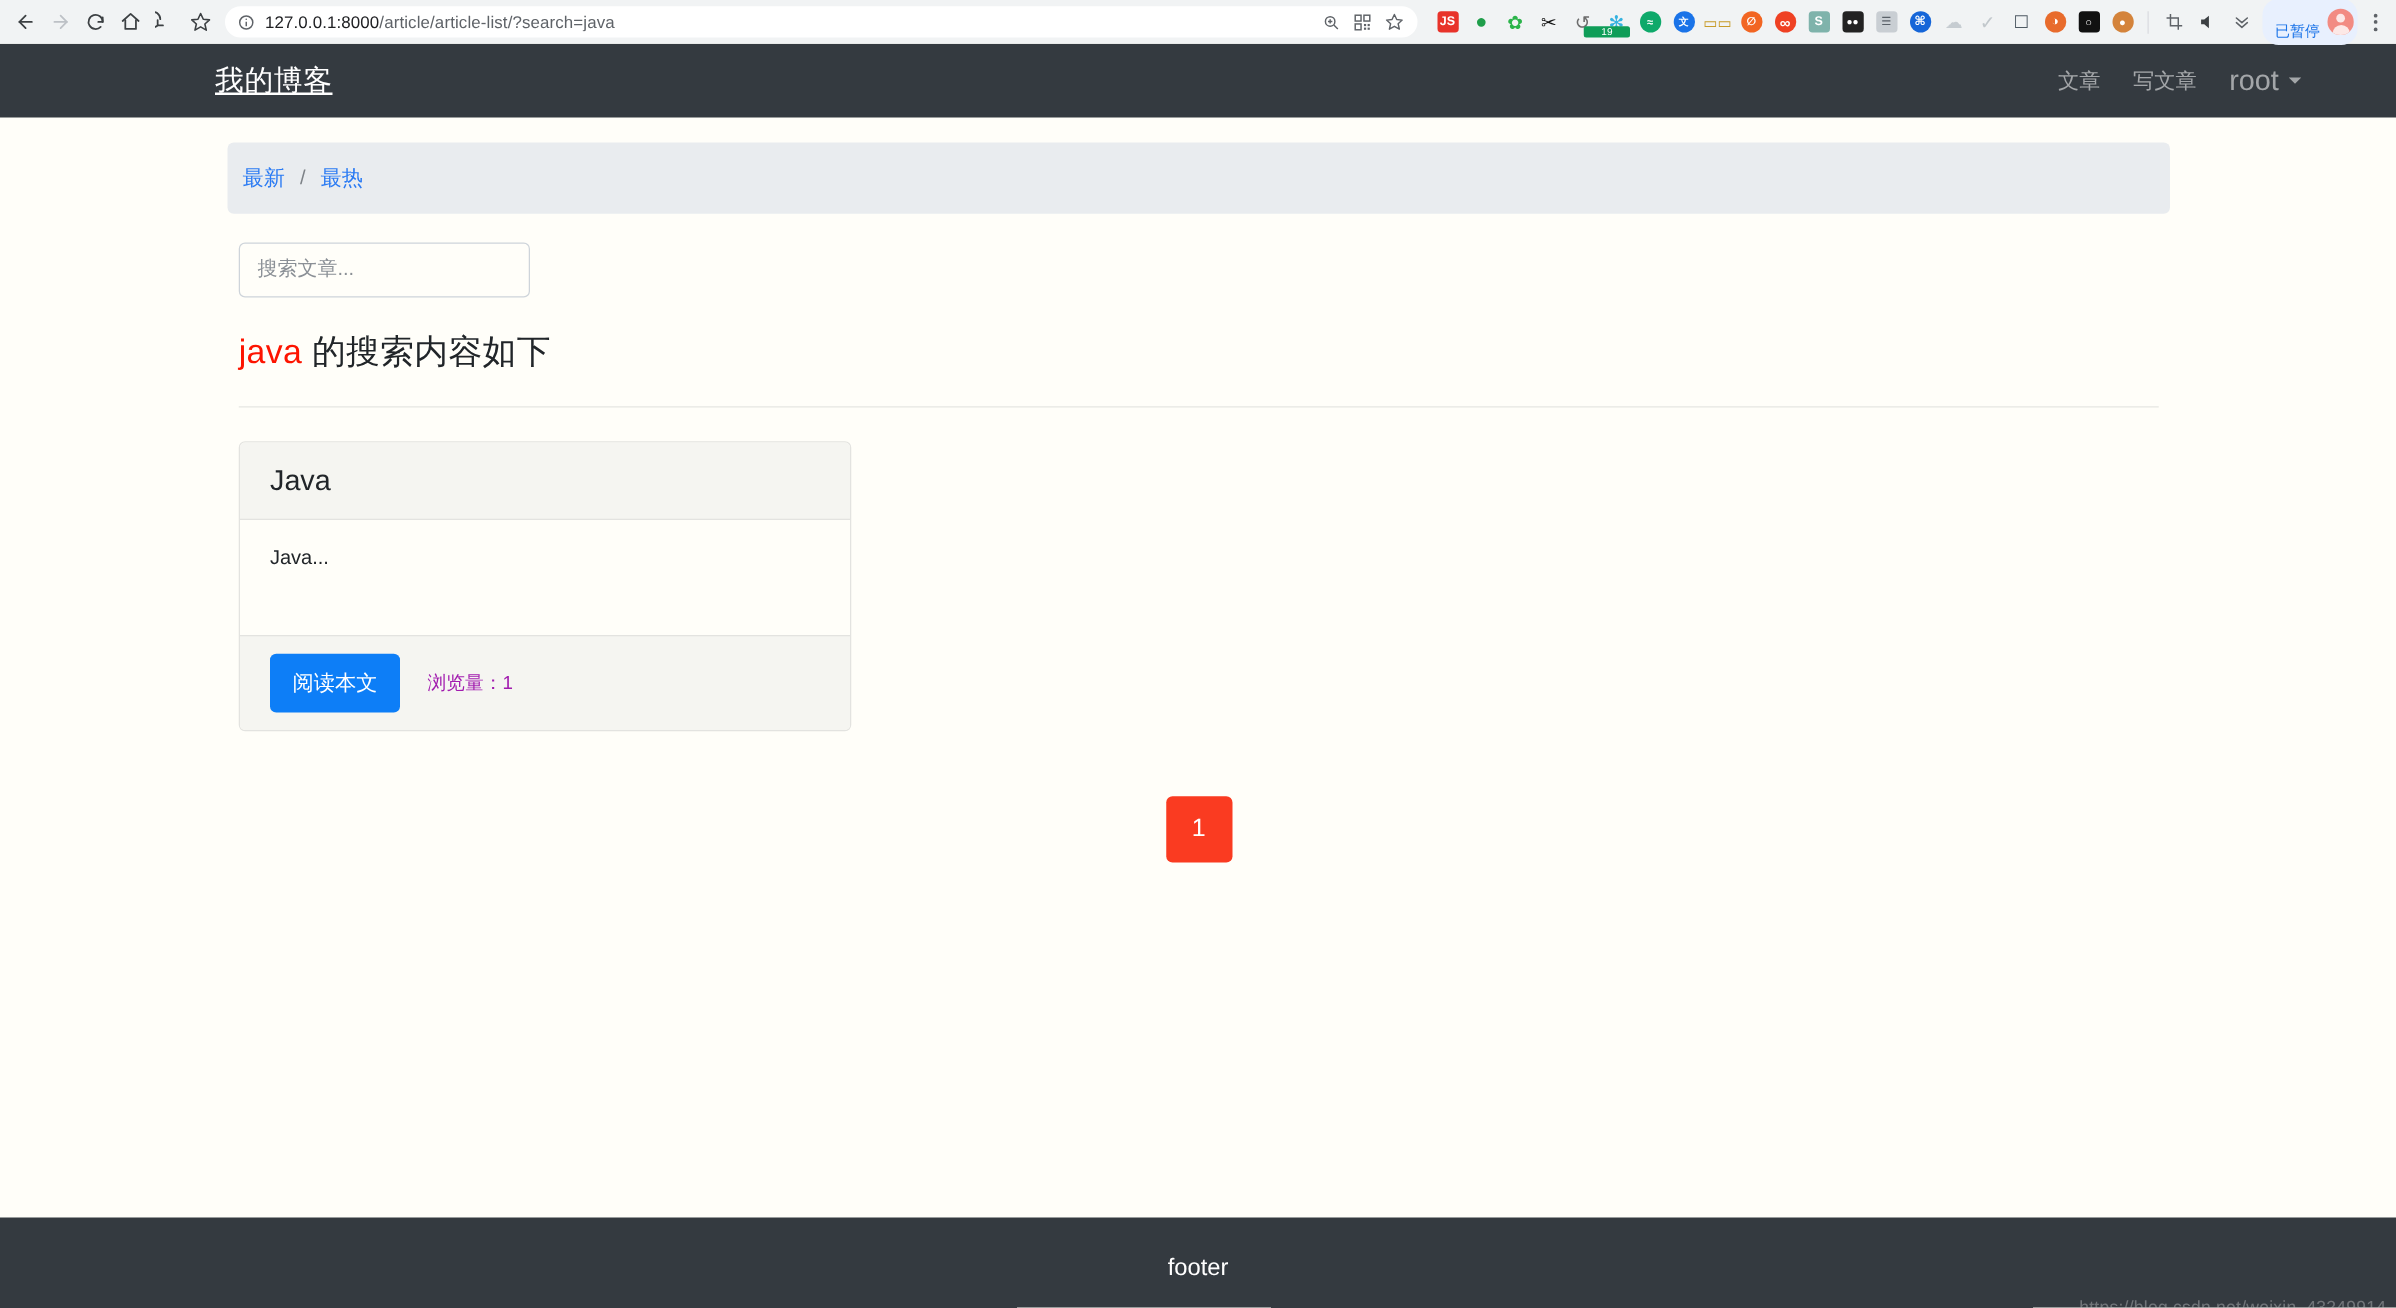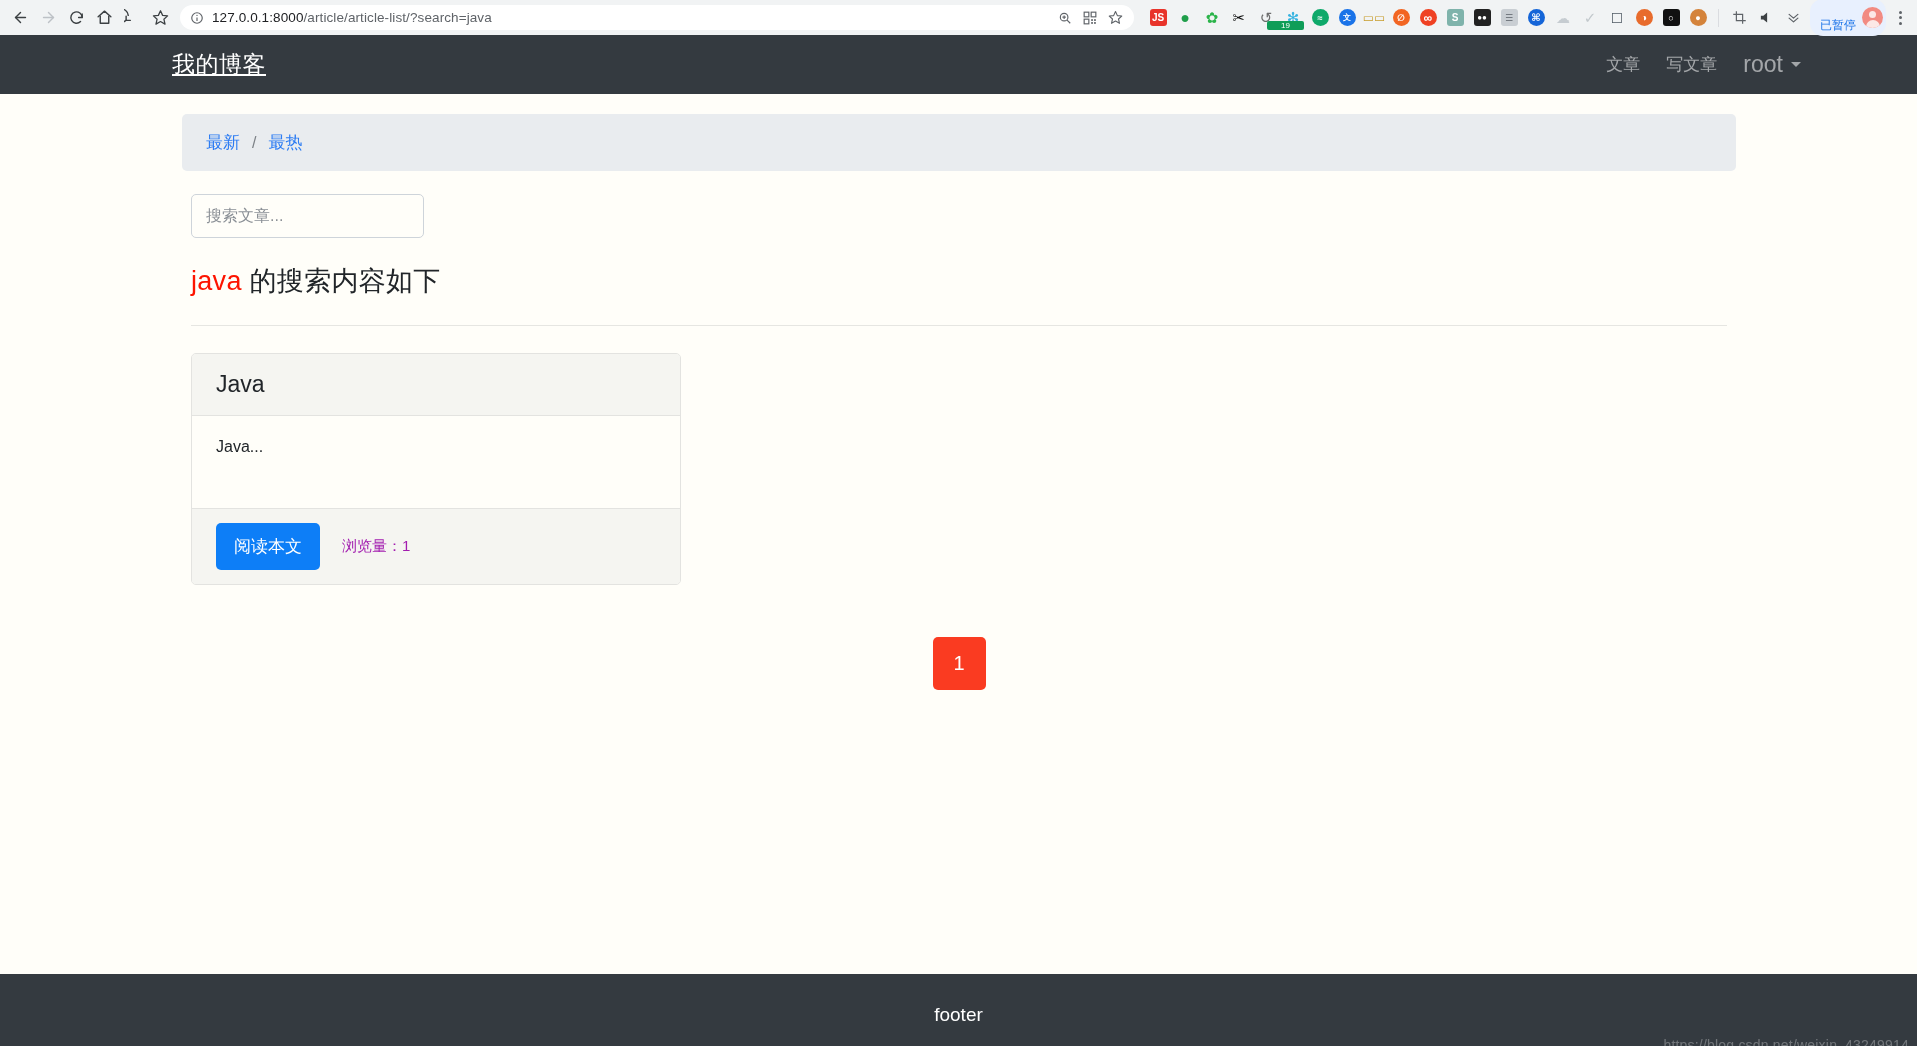--- a/index.html
+++ b/index.html
@@ -150,21 +150,21 @@
   }
   .kebab i { width: 3px; height: 3px; border-radius: 50%; background: #5f6368; display: block; }
 
   
   .site-navbar {
     background: #343a40;
     height: 59px;
     display: flex;
     align-items: center;
     justify-content: space-between;
-    padding: 0 116px 0 172px;
+    padding: 0 76px 0 172px;
     box-sizing: border-box;
   }
   .brand {
     color: #ffffff;
     font-size: 23px;
     letter-spacing: .5px;
   }
   .nav-links {
     display: flex;
     align-items: center;
@@ -198,21 +198,21 @@
   }
   .container {
     width: 1555px;
     margin: 0 auto;
     padding-left: 1px;
     box-sizing: border-box;
   }
   .breadcrumb-bar {
     background: #e9ecef;
     border-radius: 5px;
-    padding: 17px 24px;
+    padding: 17px 12px;
     margin-top: 20px;
     display: flex;
     align-items: center;
     gap: 12px;
     box-sizing: border-box;
   }
   .crumb {
     color: #2b7bf3;
     font-size: 17px;
     text-decoration: none;

